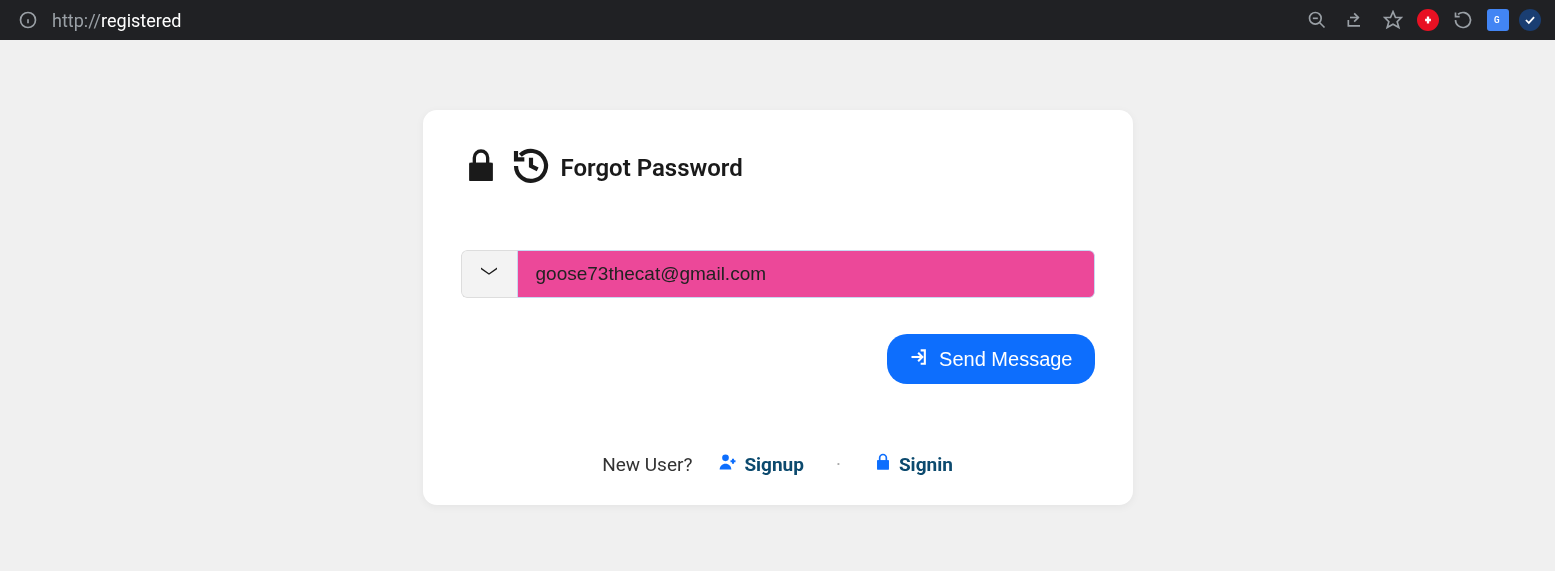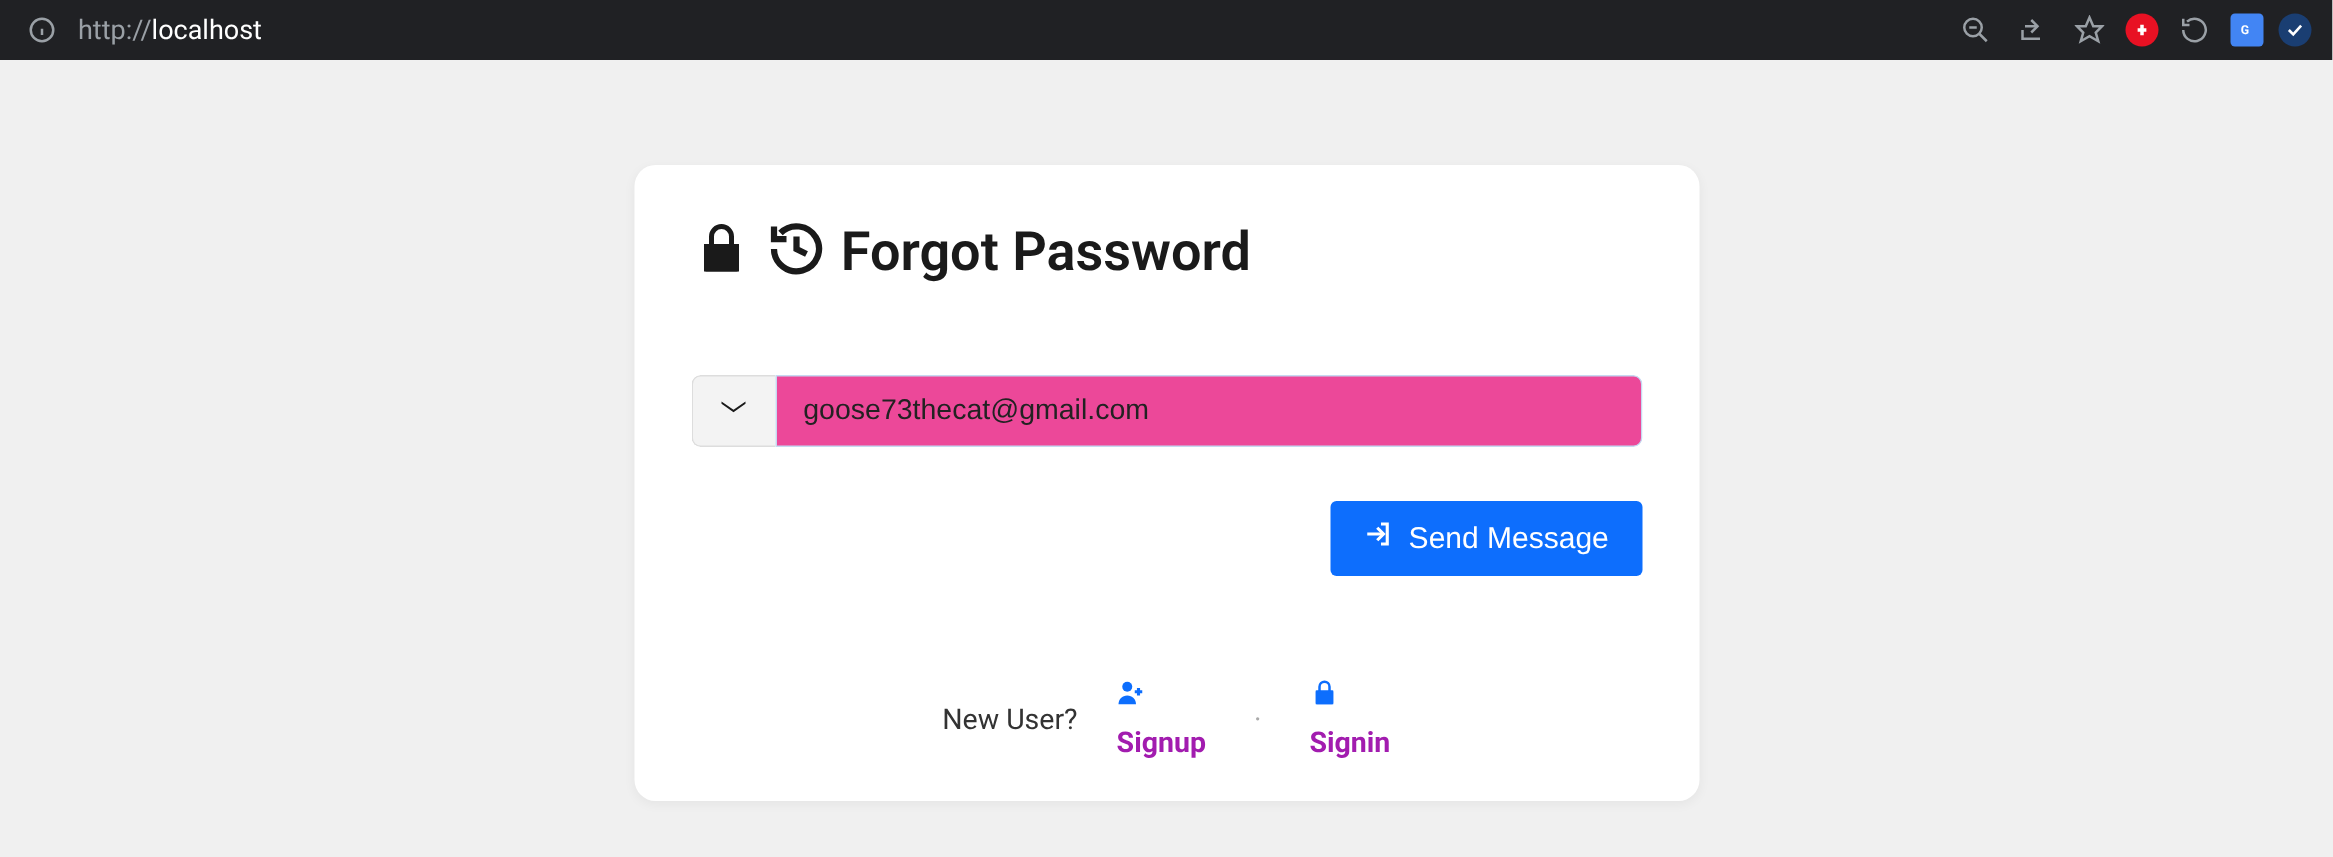--- a/index.html
+++ b/index.html
@@ -92,21 +92,21 @@
       display: flex;
       align-items: center;
       gap: 10px;
       margin-bottom: 60px;
     }
     .title-row svg {
       width: 40px;
       height: 40px;
     }
     .title-text {
-      font-size: 36px;
+      font-size: 24px;
       font-weight: 600;
       color: #1a1a1a;
     }
     .input-group {
       display: flex;
       width: 100%;
       height: 48px;
       margin-bottom: 36px;
       border-radius: 6px;
       overflow: hidden;
@@ -141,47 +141,47 @@
       justify-content: flex-end;
       margin-bottom: 68px;
     }
     .send-btn {
       background: #0d6efd;
       color: #fff;
       border: none;
       height: 50px;
       padding: 0 22px;
       font-size: 20px;
-      border-radius: 4px;
+      border-radius: 20px;
       display: flex;
       align-items: center;
       gap: 10px;
       cursor: pointer;
       font-weight: 500;
     }
     .send-btn svg {
       width: 20px;
       height: 20px;
     }
     .footer-row {
       display: flex;
       justify-content: center;
       align-items: center;
       gap: 26px;
       font-size: 19px;
       color: #333;
     }
     .footer-link {
-      color: #a21caf;
+      color: #0c4a6e;
       font-weight: 700;
       text-decoration: none;
       display: flex;
+      align-items: center;
       gap: 6px;
       cursor: pointer;
-      flex-direction: column;
     }
     .footer-link svg {
       width: 20px;
       height: 20px;
     }
     .dot-sep {
       color: #aaa;
       margin: 0 6px;
     }
   </style>
@@ -192,21 +192,21 @@
   <div class="bar-icon">
     <svg viewBox="0 0 24 24" fill="none" stroke="currentColor" stroke-width="2">
         <circle cx="12" cy="12" r="9"></circle>
         <line x1="12" y1="8" x2="12" y2="8"></line>
         <line x1="12" y1="11" x2="12" y2="16"></line>
       </svg>
   </div>
   <div class="url-bar">
     <div class="url-text">
       <span>http://</span>
-        <span class="url-host">localhost</span>
+        <span class="url-host">registered</span>
     </div>
   </div>
   <div class="bar-icon">
     <svg viewBox="0 0 24 24" fill="none" stroke="currentColor" stroke-width="2">
         <circle cx="10" cy="10" r="7"></circle>
         <line x1="15" y1="15" x2="21" y2="21"></line>
         <line x1="7" y1="10" x2="13" y2="10"></line>
       </svg>
   </div>
   <div class="bar-icon">

